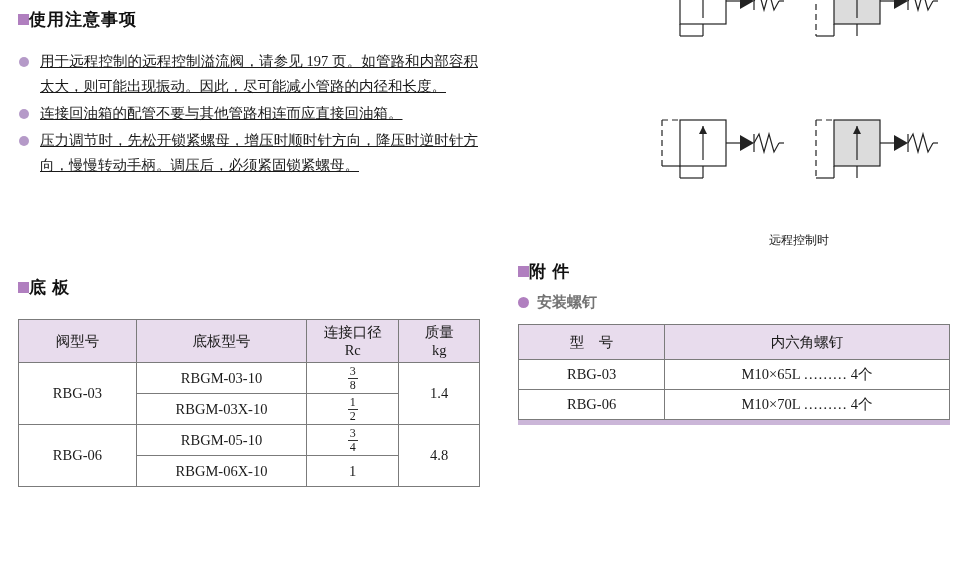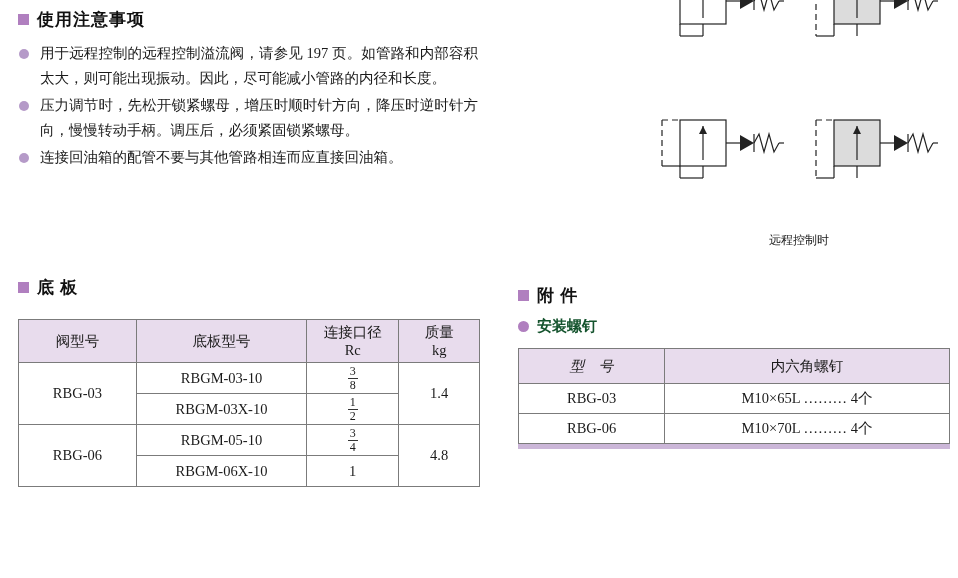--- a/index.html
+++ b/index.html
@@ -7,31 +7,31 @@
     width:958px;height:578px;
     background:#ffffff;
     font-family:"Liberation Serif", serif;
     color:#1a1a1a;
     position:relative;
     overflow:hidden;
   }
   .page{position:relative;width:958px;height:578px;}
 
   
-  .sec-head{display:flex;align-items:center;gap:8px;}
+  .sec-head{display:flex;align-items:center;}
   .sec-head .marker{
     width:11px;height:11px;background:#b07fbf;display:inline-block;
   }
   .sec-head .title{
     font-size:17px;font-weight:bold;color:#111;letter-spacing:1px;
     font-family:"Liberation Serif", serif;
   }
 
   
-  .bullets{margin:10px 0 0 0;padding:0;list-style:none;}
+  .bullets{margin:18px 0 0 0;padding:0;list-style:none;text-decoration:underline;}
   .bullets li{
     position:relative;
     padding-left:22px;
     font-size:14.5px;
     line-height:25px;
     margin-bottom:2px;
     text-align:justify;
   }
   .bullets li::before{
     content:"";
@@ -67,46 +67,46 @@
 
   .note{margin-top:10px;}
 
   
   #sym-area{position:absolute;left:640px;top:0px;width:318px;height:260px;}
   .sym-caption{
     position:absolute;left:640px;top:232px;width:318px;
     text-align:center;font-size:12px;
   }
 
-  #accessory-block{position:absolute;left:518px;top:284px;width:432px;}
+  #accessory-block{position:absolute;left:518px;top:260px;width:432px;}
   .sub-head{display:flex;align-items:center;gap:8px;margin-top:10px;}
   .sub-head .dot{width:11px;height:11px;border-radius:50%;background:#b07fbf;display:inline-block;}
-  .sub-head .t{font-size:15px;font-weight:bold;color:#14532d;}
+  .sub-head .t{font-size:15px;font-weight:bold;color:#737373;}
 
   .acc-table{width:432px;margin-top:12px;font-size:14.5px;}
   .acc-table th{background:#e8dced;height:32px;border:1px solid #7b7b7b;font-weight:normal;}
   .acc-table td{height:27px;border:1px solid #7b7b7b;text-align:center;}
   .acc-bottom-bar{width:432px;height:5px;background:#cbb6d8;margin-top:0px;}
 
   svg{display:block;}
 </style>
 </head>
 <body>
 
 <div class="page">
 
   <div id="left-col">
     <div class="sec-head">
       <span class="marker"></span>
       <span class="title">使用注意事项</span>
     </div>
     <ul class="bullets">
       <li>用于远程控制的远程控制溢流阀，请参见 197 页。如管路和内部容积太大，则可能出现振动。因此，尽可能减小管路的内径和长度。</li>
+      <li>连接回油箱的配管不要与其他管路相连而应直接回油箱。</li>
       <li>压力调节时，先松开锁紧螺母，增压时顺时针方向，降压时逆时针方向，慢慢转动手柄。调压后，必须紧固锁紧螺母。</li>
-      <li>连接回油箱的配管不要与其他管路相连而应直接回油箱。</li>
     </ul>
   </div>
 
   <div id="baseplate-block">
     <div class="sec-head">
       <span class="marker"></span>
       <span class="title">底 板</span>
     </div>
 
     <table class="tbl" style="margin-top:20px;">
@@ -249,21 +249,21 @@
       <span class="title">附 件</span>
     </div>
     <div class="sub-head">
       <span class="dot"></span>
       <span class="t">安装螺钉</span>
     </div>
 
     <table class="acc-table">
       <thead>
         <tr>
-          <th style="width:135px;font-style:italic;">型　号</th>
+          <th style="width:135px;">型　号</th>
           <th style="width:266px;">内六角螺钉</th>
         </tr>
       </thead>
       <tbody>
         <tr>
           <td>RBG-03</td>
           <td>M10×65L ……… 4个</td>
         </tr>
         <tr>
           <td>RBG-06</td>

